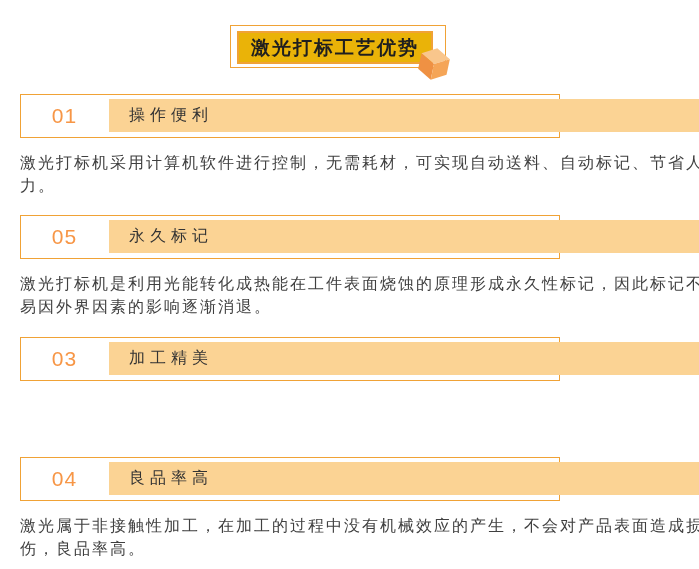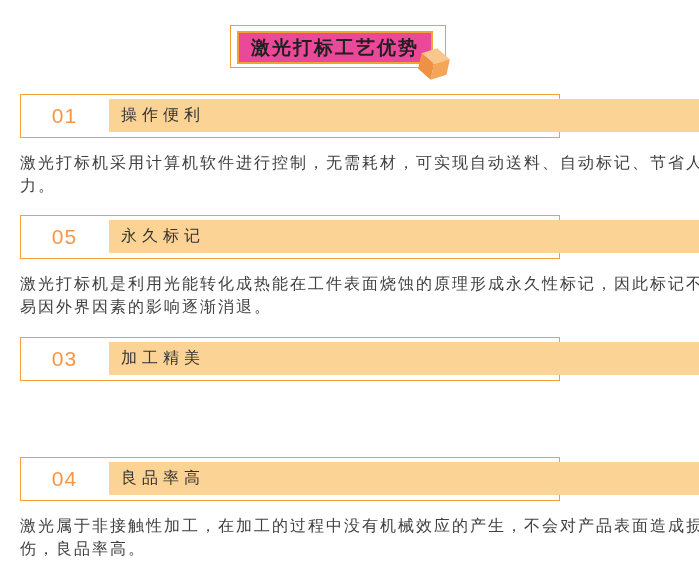--- a/index.html
+++ b/index.html
@@ -34,21 +34,21 @@
     box-sizing: border-box;
   }
   .title-frame-inner {
     position: absolute;
     left: 7px;
     top: 6px;
     width: 196px;
     height: 33px;
     border: 2px solid #F0A236;
     box-sizing: border-box;
-    background: #ec4899;
+    background: #eab308;
     display: flex;
     align-items: center;
     justify-content: center;
   }
   .title-text {
     font-size: 19px;
     font-weight: bold;
     letter-spacing: 2px;
     color: #1f1f1f;
     white-space: nowrap;
@@ -95,21 +95,21 @@
     position: absolute;
     left: 97px;
     top: 5px;
     width: 591px;
     height: 33px;
     background: #FBD394;
     display: flex;
     align-items: center;
   }
   .section-heading {
-    padding-left: 12px;
+    padding-left: 20px;
     font-size: 16px;
     font-weight: 500;
     color: #333333;
     letter-spacing: 5px;
     white-space: nowrap;
   }
   .section-body {
     position: absolute;
     left: 8px;
     top: 57px;

